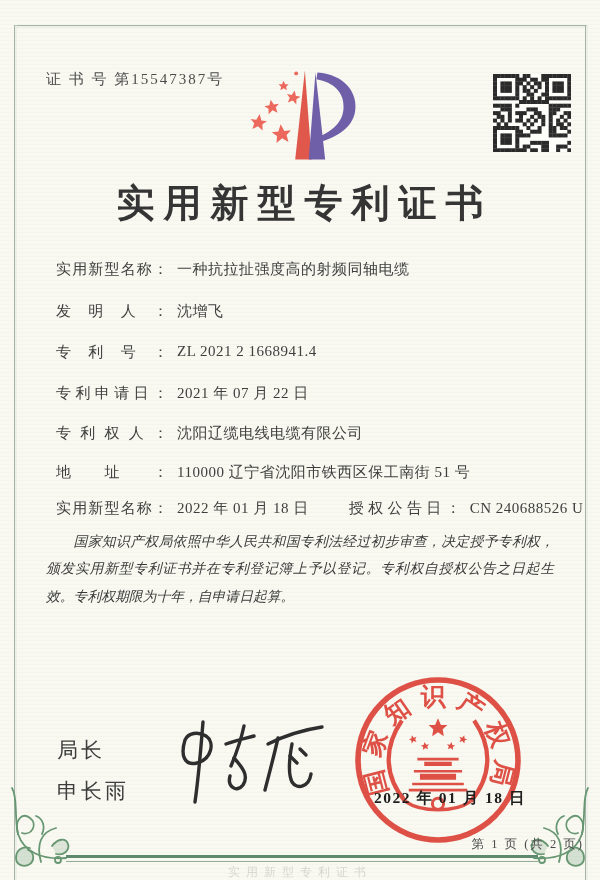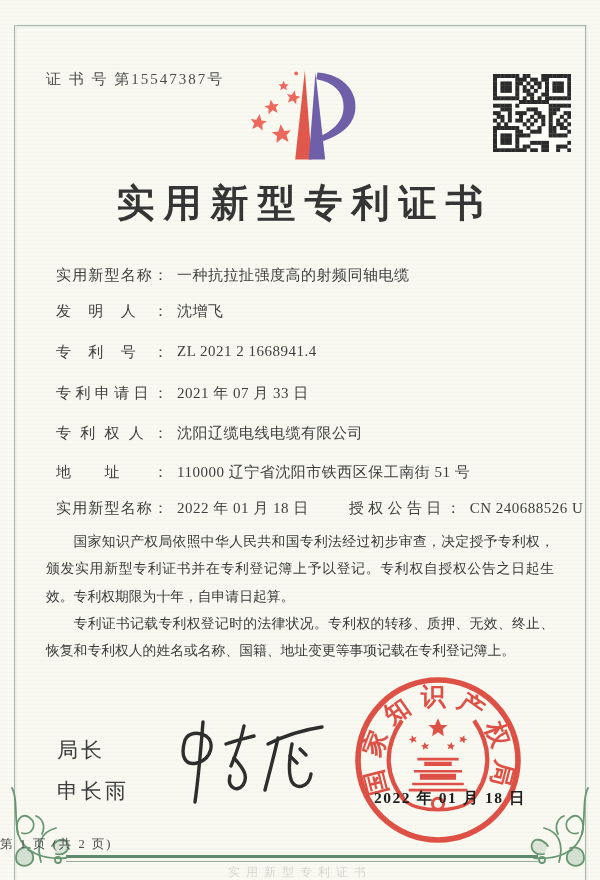--- a/index.html
+++ b/index.html
@@ -16,28 +16,28 @@
   .logo{position:absolute;left:243px;top:64px;width:116px;height:102px;}
   .qr{position:absolute;left:493px;top:74px;width:78px;height:78px;background:#fdfdfa;}
   .title{position:absolute;left:0;top:178px;width:600px;text-align:center;font-size:38px;font-weight:600;
          letter-spacing:9px;color:#353535;text-indent:9px;}
   .fields{position:absolute;left:56px;top:254px;width:500px;font-size:15px;color:#3f3f3f;}
   .frow{position:absolute;left:0;white-space:nowrap;}
   .flabel{display:inline-block;width:112px;text-align:justify;text-align-last:justify;vertical-align:top;}
   .fvalue{margin-left:9px;letter-spacing:0.5px;}
   .fpair2{margin-left:40px;}
   .paras{position:absolute;left:46px;top:528px;width:508px;font-size:13.8px;line-height:1.98;
-         color:#3a3a3a;text-align:justify;}
+         color:#3a3a3a;font-style:italic;text-align:justify;}
   .paras p{margin:0;text-indent:2em;}
   .signoff{position:absolute;left:57px;top:736px;font-size:21px;color:#3d3d3d;letter-spacing:3px;}
   .signoff div{margin-bottom:13px;}
   .signature{position:absolute;left:162px;top:714px;width:175px;height:98px;}
   .seal{position:absolute;left:352px;top:674px;width:172px;height:172px;mix-blend-mode:multiply;opacity:.9;}
   .seal-date{position:absolute;left:374px;top:788px;font-size:15.5px;color:#1e1e1e;letter-spacing:1.5px;font-weight:600;}
-  .footer{position:absolute;left:0;top:836px;width:584px;text-align:left;font-size:12.5px;color:#4a4a4a;letter-spacing:2px;}
+  .footer{position:absolute;left:0;top:836px;width:584px;text-align:right;font-size:12.5px;color:#4a4a4a;letter-spacing:2px;}
   .flourish{position:absolute;top:786px;width:62px;height:86px;}
   .flourish.fl-left{left:8px;}
   .flourish.fl-right{left:530px;transform:scaleX(-1);}
   .bleed{position:absolute;left:0;top:864px;width:600px;text-align:center;font-size:12px;letter-spacing:6px;
          color:rgba(115,115,115,0.25);filter:blur(0.6px);}
   .hiddefs{position:absolute;width:0;height:0;}
 </style>
 </head>
 <body>
 
@@ -306,46 +306,45 @@
         <rect x="40.86" y="74.29" width="4" height="4" fill="#2b2b2b"></rect>
         <rect x="48.29" y="74.29" width="4" height="4" fill="#2b2b2b"></rect>
         <rect x="52.00" y="74.29" width="4" height="4" fill="#2b2b2b"></rect>
         <rect x="63.14" y="74.29" width="4" height="4" fill="#2b2b2b"></rect>
         <rect x="74.29" y="74.29" width="4" height="4" fill="#2b2b2b"></rect>
       </svg></div>
 
   <div class="title">实用新型专利证书</div>
 
   <div class="fields">
-    <div class="frow" style="top:12px">
+    <div class="frow" style="top:6px">
       <span class="flabel">实用新型名称：</span><span class="fvalue">一种抗拉扯强度高的射频同轴电缆</span>
     </div>
     <div class="frow" style="top:48px">
       <span class="flabel">发明人：</span><span class="fvalue">沈增飞</span>
     </div>
     <div class="frow" style="top:89px">
       <span class="flabel">专利号：</span><span class="fvalue">ZL 2021 2 1668941.4</span>
     </div>
     <div class="frow" style="top:130px">
-      <span class="flabel">专利申请日：</span><span class="fvalue">2021 年 07 月 33 日</span>
+      <span class="flabel">专利申请日：</span><span class="fvalue">2021 年 07 月 22 日</span>
     </div>
     <div class="frow" style="top:170px">
       <span class="flabel">专利权人：</span><span class="fvalue">沈阳辽缆电线电缆有限公司</span>
     </div>
     <div class="frow" style="top:209px">
       <span class="flabel">地址：</span><span class="fvalue">110000  辽宁省沈阳市铁西区保工南街 51 号</span>
     </div>
     <div class="frow" style="top:245px">
       <span class="flabel">实用新型名称：</span><span class="fvalue">2022 年 01 月 18 日</span><span class="fpair2"></span><span class="flabel">授权公告日：</span><span class="fvalue">CN 240688526 U</span>
     </div>
   </div>
 
   <div class="paras">
     <p>国家知识产权局依照中华人民共和国专利法经过初步审查，决定授予专利权，颁发实用新型专利证书并在专利登记簿上予以登记。专利权自授权公告之日起生效。专利权期限为十年，自申请日起算。</p>
-    <p>专利证书记载专利权登记时的法律状况。专利权的转移、质押、无效、终止、恢复和专利权人的姓名或名称、国籍、地址变更等事项记载在专利登记簿上。</p>
   </div>
 
   <div class="signoff">
     <div>局长</div>
     <div>申长雨</div>
   </div>
 
   <svg class="signature" viewBox="0 0 175 98" fill="none" stroke="#2e2e2e" stroke-width="3.4" stroke-linecap="round" stroke-linejoin="round">
     <path d="M41,8 C 39,32 37,60 33,88"></path>
     <path d="M23,26 C 18,42 23,52 35,49 C 50,45 53,28 44,22 C 36,17 26,19 23,26 Z"></path>

